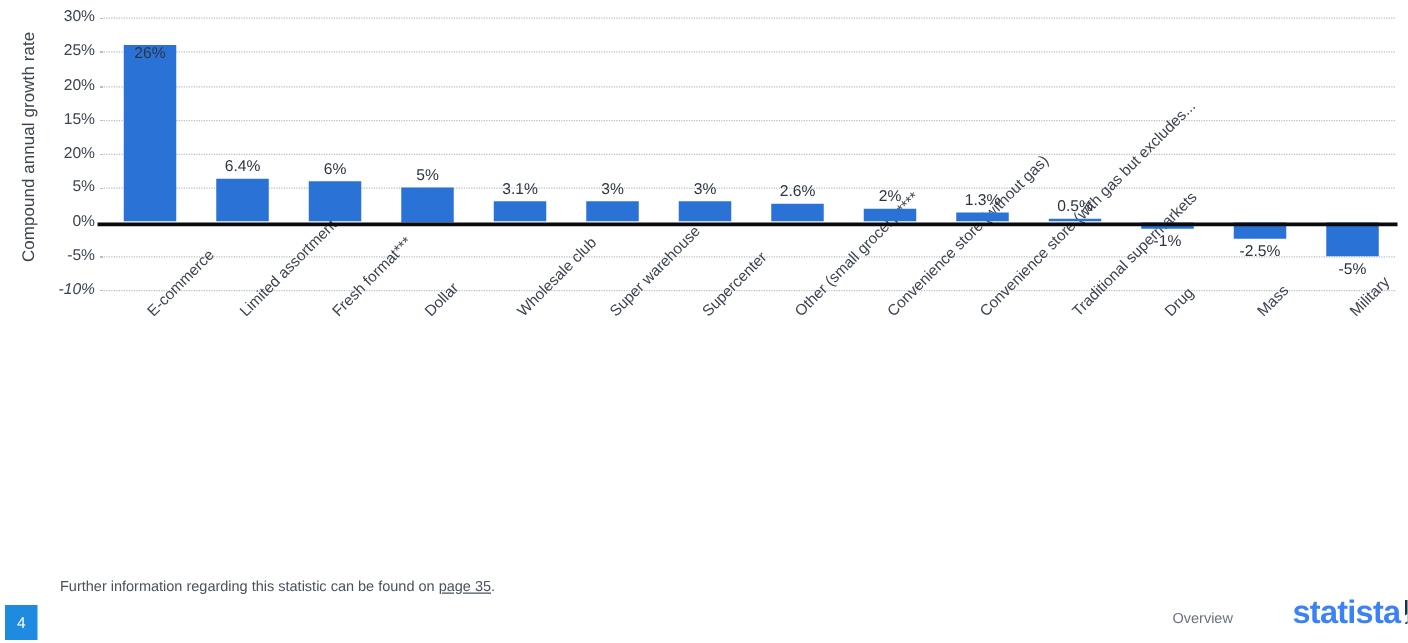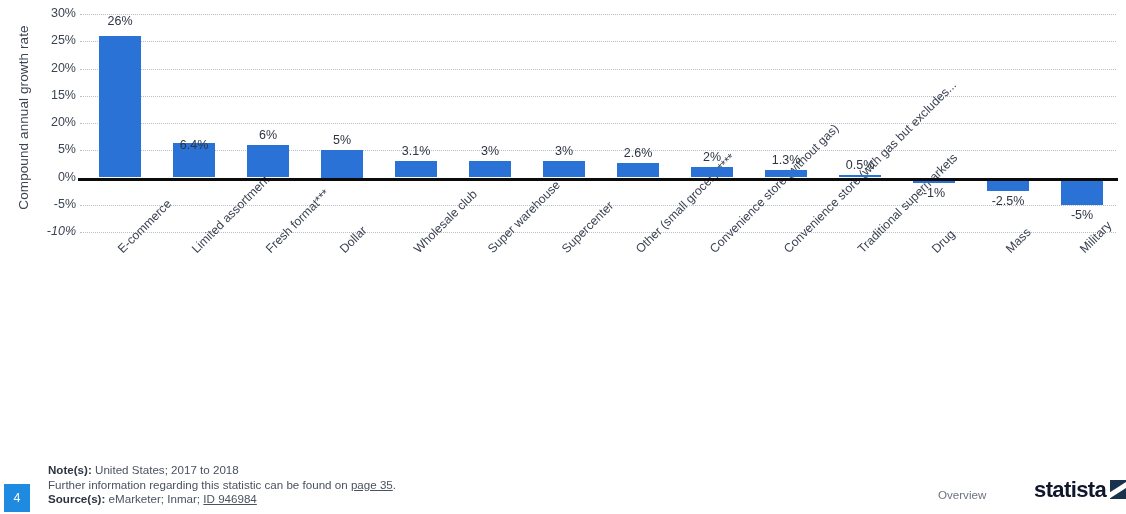--- a/index.html
+++ b/index.html
@@ -142,23 +142,23 @@
   }
   .statista-logo {
     position: absolute;
     left: 1034px;
     top: 478px;
     display: flex;
     align-items: center;
     gap: 4px;
   }
   .statista-word {
-    font-size: 22px;
+    font-size: 26px;
     font-weight: bold;
-    color: #0f172a;
+    color: #3b82f6;
     letter-spacing: -0.6px;
     line-height: 23px;
   }
   .statista-mark {
     width: 22px;
     height: 19px;
     background: #19334d;
     position: relative;
     overflow: hidden;
   }
@@ -213,22 +213,22 @@
         <div class="bar" style="left: 463px; top: 147.15px; width: 42px; height: 16.35px;"></div>
         <div class="bar" style="left: 537px; top: 149.33px; width: 42px; height: 14.17px;"></div>
         <div class="bar" style="left: 611px; top: 152.6px; width: 42px; height: 10.9px;"></div>
         <div class="bar" style="left: 685px; top: 156.415px; width: 42px; height: 7.085px;"></div>
         <div class="bar" style="left: 759px; top: 160.775px; width: 42px; height: 2.725px;"></div>
         <div class="bar" style="left: 833px; top: 163.5px; width: 42px; height: 5.45px;"></div>
         <div class="bar" style="left: 907px; top: 163.5px; width: 42px; height: 13.625px;"></div>
         <div class="bar" style="left: 981px; top: 163.5px; width: 42px; height: 27.25px;"></div>
       </div>
     <div id="barlabels">
-        <div class="bar-label" style="width: 90px; left: -5px; top: 0;">26%</div>
-        <div class="bar-label" style="width: 90px; left: 69px; top: 124px;">6.4%</div>
+        <div class="bar-label" style="width: 90px; left: -5px; top: 21px;">26%</div>
+        <div class="bar-label" style="width: 90px; left: 69px; top: 112px;">6.4%</div>
         <div class="bar-label" style="width: 90px; left: 143px; top: 113.8px;">6%</div>
         <div class="bar-label" style="width: 90px; left: 217px; top: 119.25px;">5%</div>
         <div class="bar-label" style="width: 90px; left: 291px; top: 129.605px;">3.1%</div>
         <div class="bar-label" style="width: 90px; left: 365px; top: 130.15px;">3%</div>
         <div class="bar-label" style="width: 90px; left: 439px; top: 130.15px;">3%</div>
         <div class="bar-label" style="width: 90px; left: 513px; top: 132.33px;">2.6%</div>
         <div class="bar-label" style="width: 90px; left: 587px; top: 135.6px;">2%</div>
         <div class="bar-label" style="width: 90px; left: 661px; top: 139.415px;">1.3%</div>
         <div class="bar-label" style="width: 90px; left: 735px; top: 143.775px;">0.5%</div>
         <div class="bar-label" style="width: 90px; left: 809px; top: 171.95px;">-1%</div>
@@ -250,31 +250,22 @@
         <div class="cat-label" style="left: 849px; top: 232px;">Drug</div>
         <div class="cat-label" style="left: 923px; top: 232px;">Mass</div>
         <div class="cat-label" style="left: 997px; top: 232px;">Military</div>
       </div>
   </div>
 </div>
 
 <div id="footer">
   <div class="note-block">
     <div>
-      <b>Note(s):</b>
-      <span>United States; 2017 to 2018</span>
-    </div>
-    <div>
       <span>Further information regarding this statistic can be found on</span>
       <span class="flink">page 35</span><span>.</span>
-    </div>
-    <div>
-      <b>Source(s):</b>
-      <span>eMarketer; Inmar;</span>
-      <span class="flink">ID 946984</span>
     </div>
   </div>
 </div>
 
 <div class="page-badge">4</div>
 <div class="overview-label">Overview</div>
 <div class="statista-logo">
   <div class="statista-word">statista</div>
   <div class="statista-mark"></div>
 </div>

